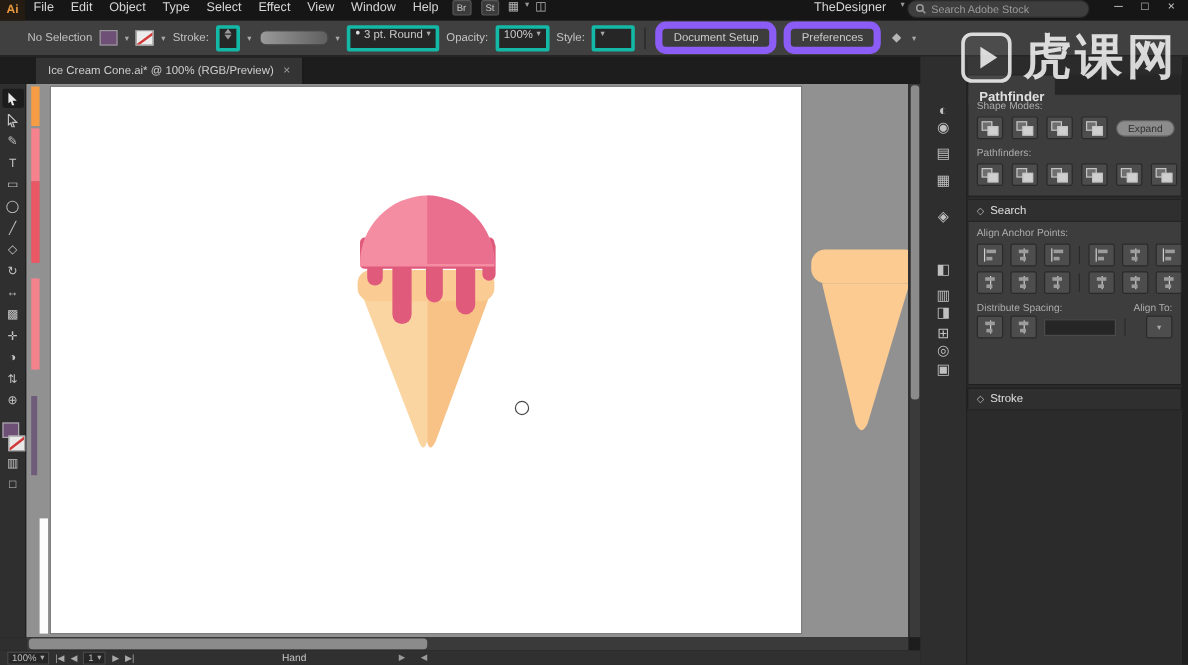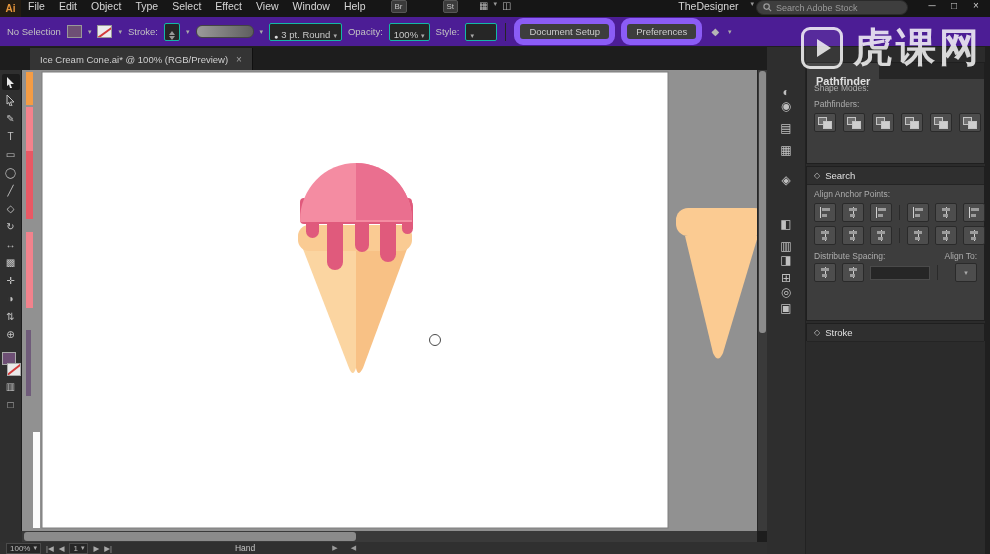--- a/index.html
+++ b/index.html
@@ -6,35 +6,35 @@
   .app{position:relative;width:990px;height:554px;background:#1d1d1d;overflow:hidden;
        font-family:"Liberation Sans","DejaVu Sans",sans-serif;color:#ccc;}
 
   
   .menubar{position:absolute;left:0;top:0;width:990px;height:17px;background:#161616;
            display:flex;align-items:flex-start;font-size:10.5px;color:#d6d6d6;z-index:5;}
   .ai-logo{width:21px;height:17px;background:#241c12;color:#e8973b;font-weight:bold;font-size:10px;
            display:flex;align-items:center;justify-content:center;}
   .menu-item{padding:0 7px;cursor:default;}
   .mb-badge{background:#3b3b3b;border:1px solid #565656;border-radius:2px;font-size:8px;color:#c5c5c5;
-            padding:0 3px;margin:0 18px;height:11px;line-height:11px;}
+            padding:0 3px;margin:0 4px;height:11px;line-height:11px;}
   .mb-icon{margin:0 3px;font-size:10px;color:#b5b5b5;}
   .mb-chev{font-size:7px;color:#9a9a9a;margin:0 2px;}
   .spacer{flex:1;}
   .mb-user{margin-right:10px;}
   .searchbox{display:flex;align-items:center;gap:4px;background:#3e3e3e;border:1px solid #2a2a2a;
              border-radius:9px;height:13px;width:138px;padding:0 6px;font-size:9px;color:#9a9a9a;margin-right:16px;}
   .winbtn{width:16px;text-align:center;font-size:10px;color:#cfcfcf;margin-right:6px;}
 
   
-  .controlbar{position:absolute;top:17px;left:0;width:990px;height:30px;background:#4c1d95;
+  .controlbar{position:absolute;top:17px;left:0;width:990px;height:30px;background:#404040;
               border-bottom:1px solid #1f1f1f;display:flex;align-items:center;font-size:9.5px;
-              color:#c9c9c9;gap:6px;padding:0 7px;box-sizing:border-box;z-index:4;}
+              color:#c9c9c9;gap:6px;padding:0 23px;box-sizing:border-box;z-index:4;}
   .cb-label{color:#c2c2c2;}
-  .cb-field{background:#262626;border:1px solid #14b8a6;height:16px;display:flex;align-items:flex-end;
+  .cb-field{background:#262626;border:3px solid #14b8a6;height:16px;display:flex;align-items:flex-start;
             padding:0 4px;border-radius:2px;gap:3px;}
   .cb-swatch{width:15px;height:13px;border:1px solid #999;box-sizing:border-box;}
   .sw-fill{background:#6e4f75;}
   .sw-stroke{background:#ececec;position:relative;overflow:hidden;}
   .sw-stroke .slash{position:absolute;left:-3px;top:5px;width:22px;height:2px;background:#d23a3a;transform:rotate(-36deg);}
   .chev{font-size:7px;color:#aaa;}
   .spin{display:flex;flex-direction:column;gap:1px;}
   .spin i{width:0;height:0;border-left:3px solid transparent;border-right:3px solid transparent;}
   .spin .up{border-bottom:4px solid #999;}
   .spin .dn{border-top:4px solid #999;}
@@ -312,20 +312,47 @@
       <span class="dock-icon" style="top:224px;">⊞</span>
       <span class="dock-icon" style="top:238px;">◎</span>
       <span class="dock-icon" style="top:254px;">▣</span>
     </div>
 
     <div class="panel" style="top:15px;height:102px;">
       <div class="ptab-bar">
         <span class="ptab">Pathfinder</span>
       </div>
       <div class="plabel">Shape Modes:</div>
+      <div class="prow">
+        <div class="pbtn">
+            <span class="pf-ico">
+              <i class="b"></i>
+              <i class="f"></i>
+            </span>
+          </div>
+        <div class="pbtn">
+            <span class="pf-ico">
+              <i class="b"></i>
+              <i class="f"></i>
+            </span>
+          </div>
+        <div class="pbtn">
+            <span class="pf-ico">
+              <i class="b"></i>
+              <i class="f"></i>
+            </span>
+          </div>
+        <div class="pbtn">
+            <span class="pf-ico">
+              <i class="b"></i>
+              <i class="f"></i>
+            </span>
+          </div>
+        <span class="expand-btn">Expand</span>
+      </div>
       <div class="plabel">Pathfinders:</div>
       <div class="prow">
         <div class="pbtn">
             <span class="pf-ico">
               <i class="b"></i>
               <i class="f"></i>
             </span>
           </div>
         <div class="pbtn">
             <span class="pf-ico">

